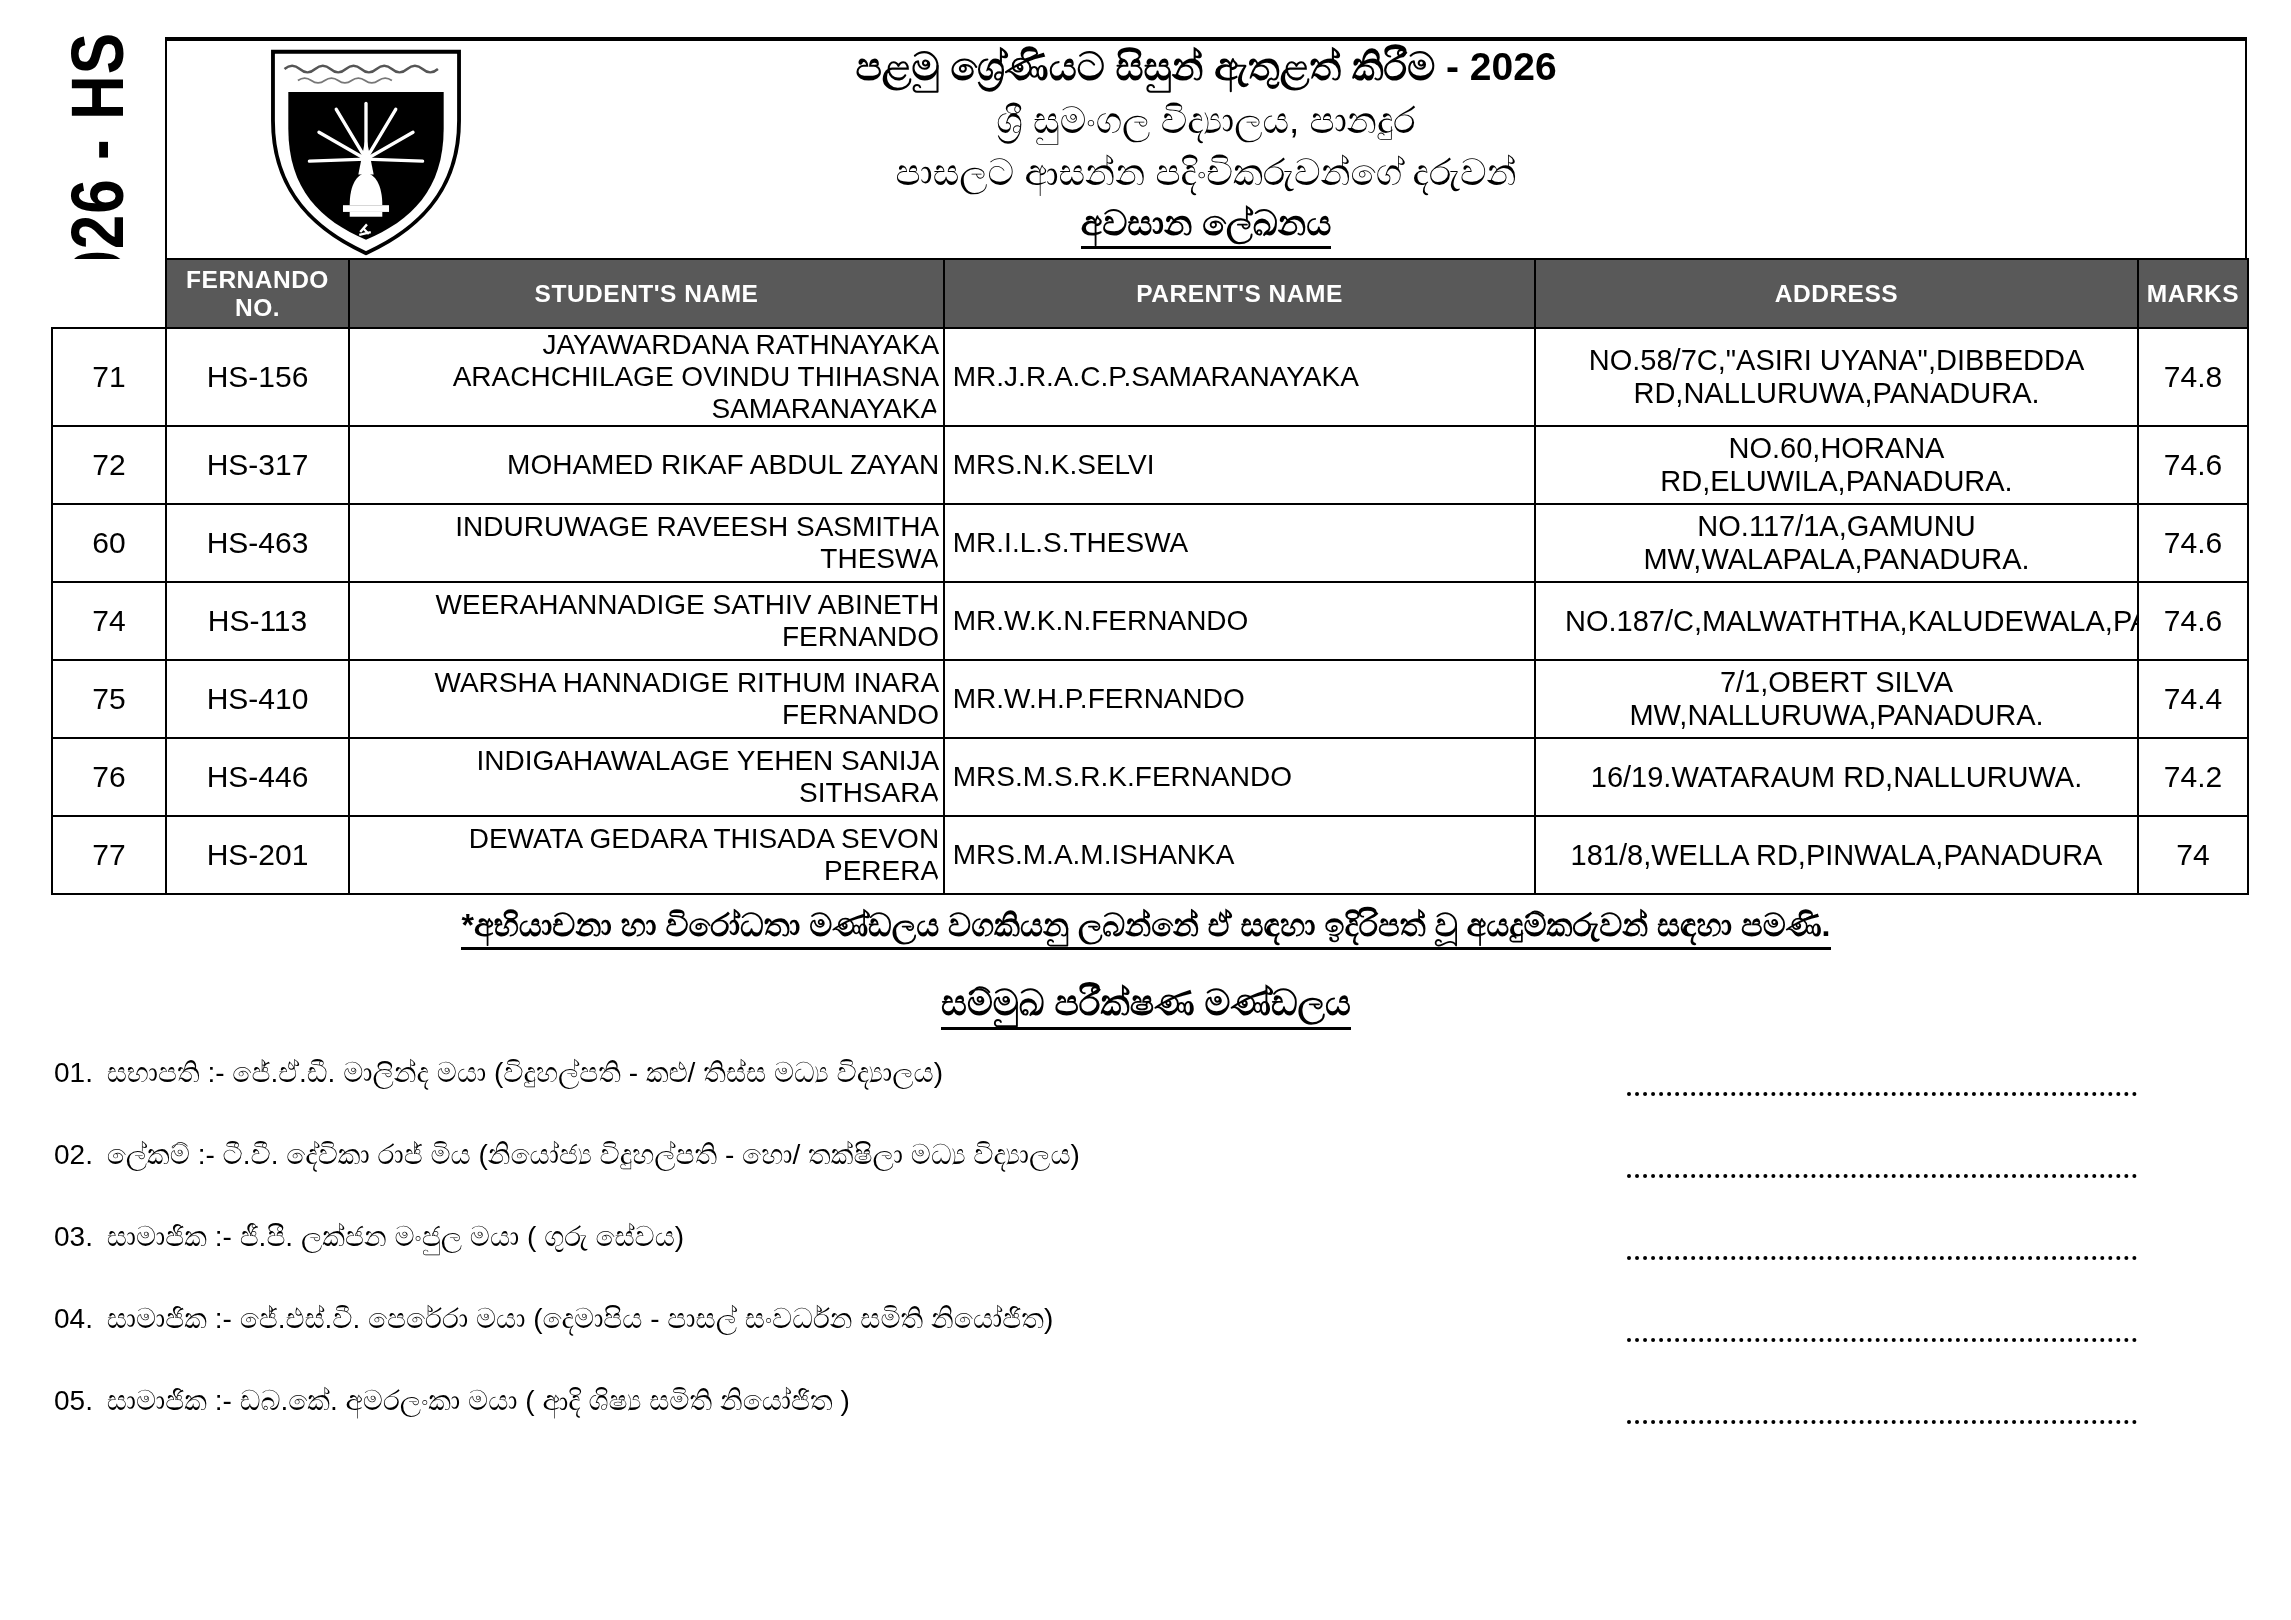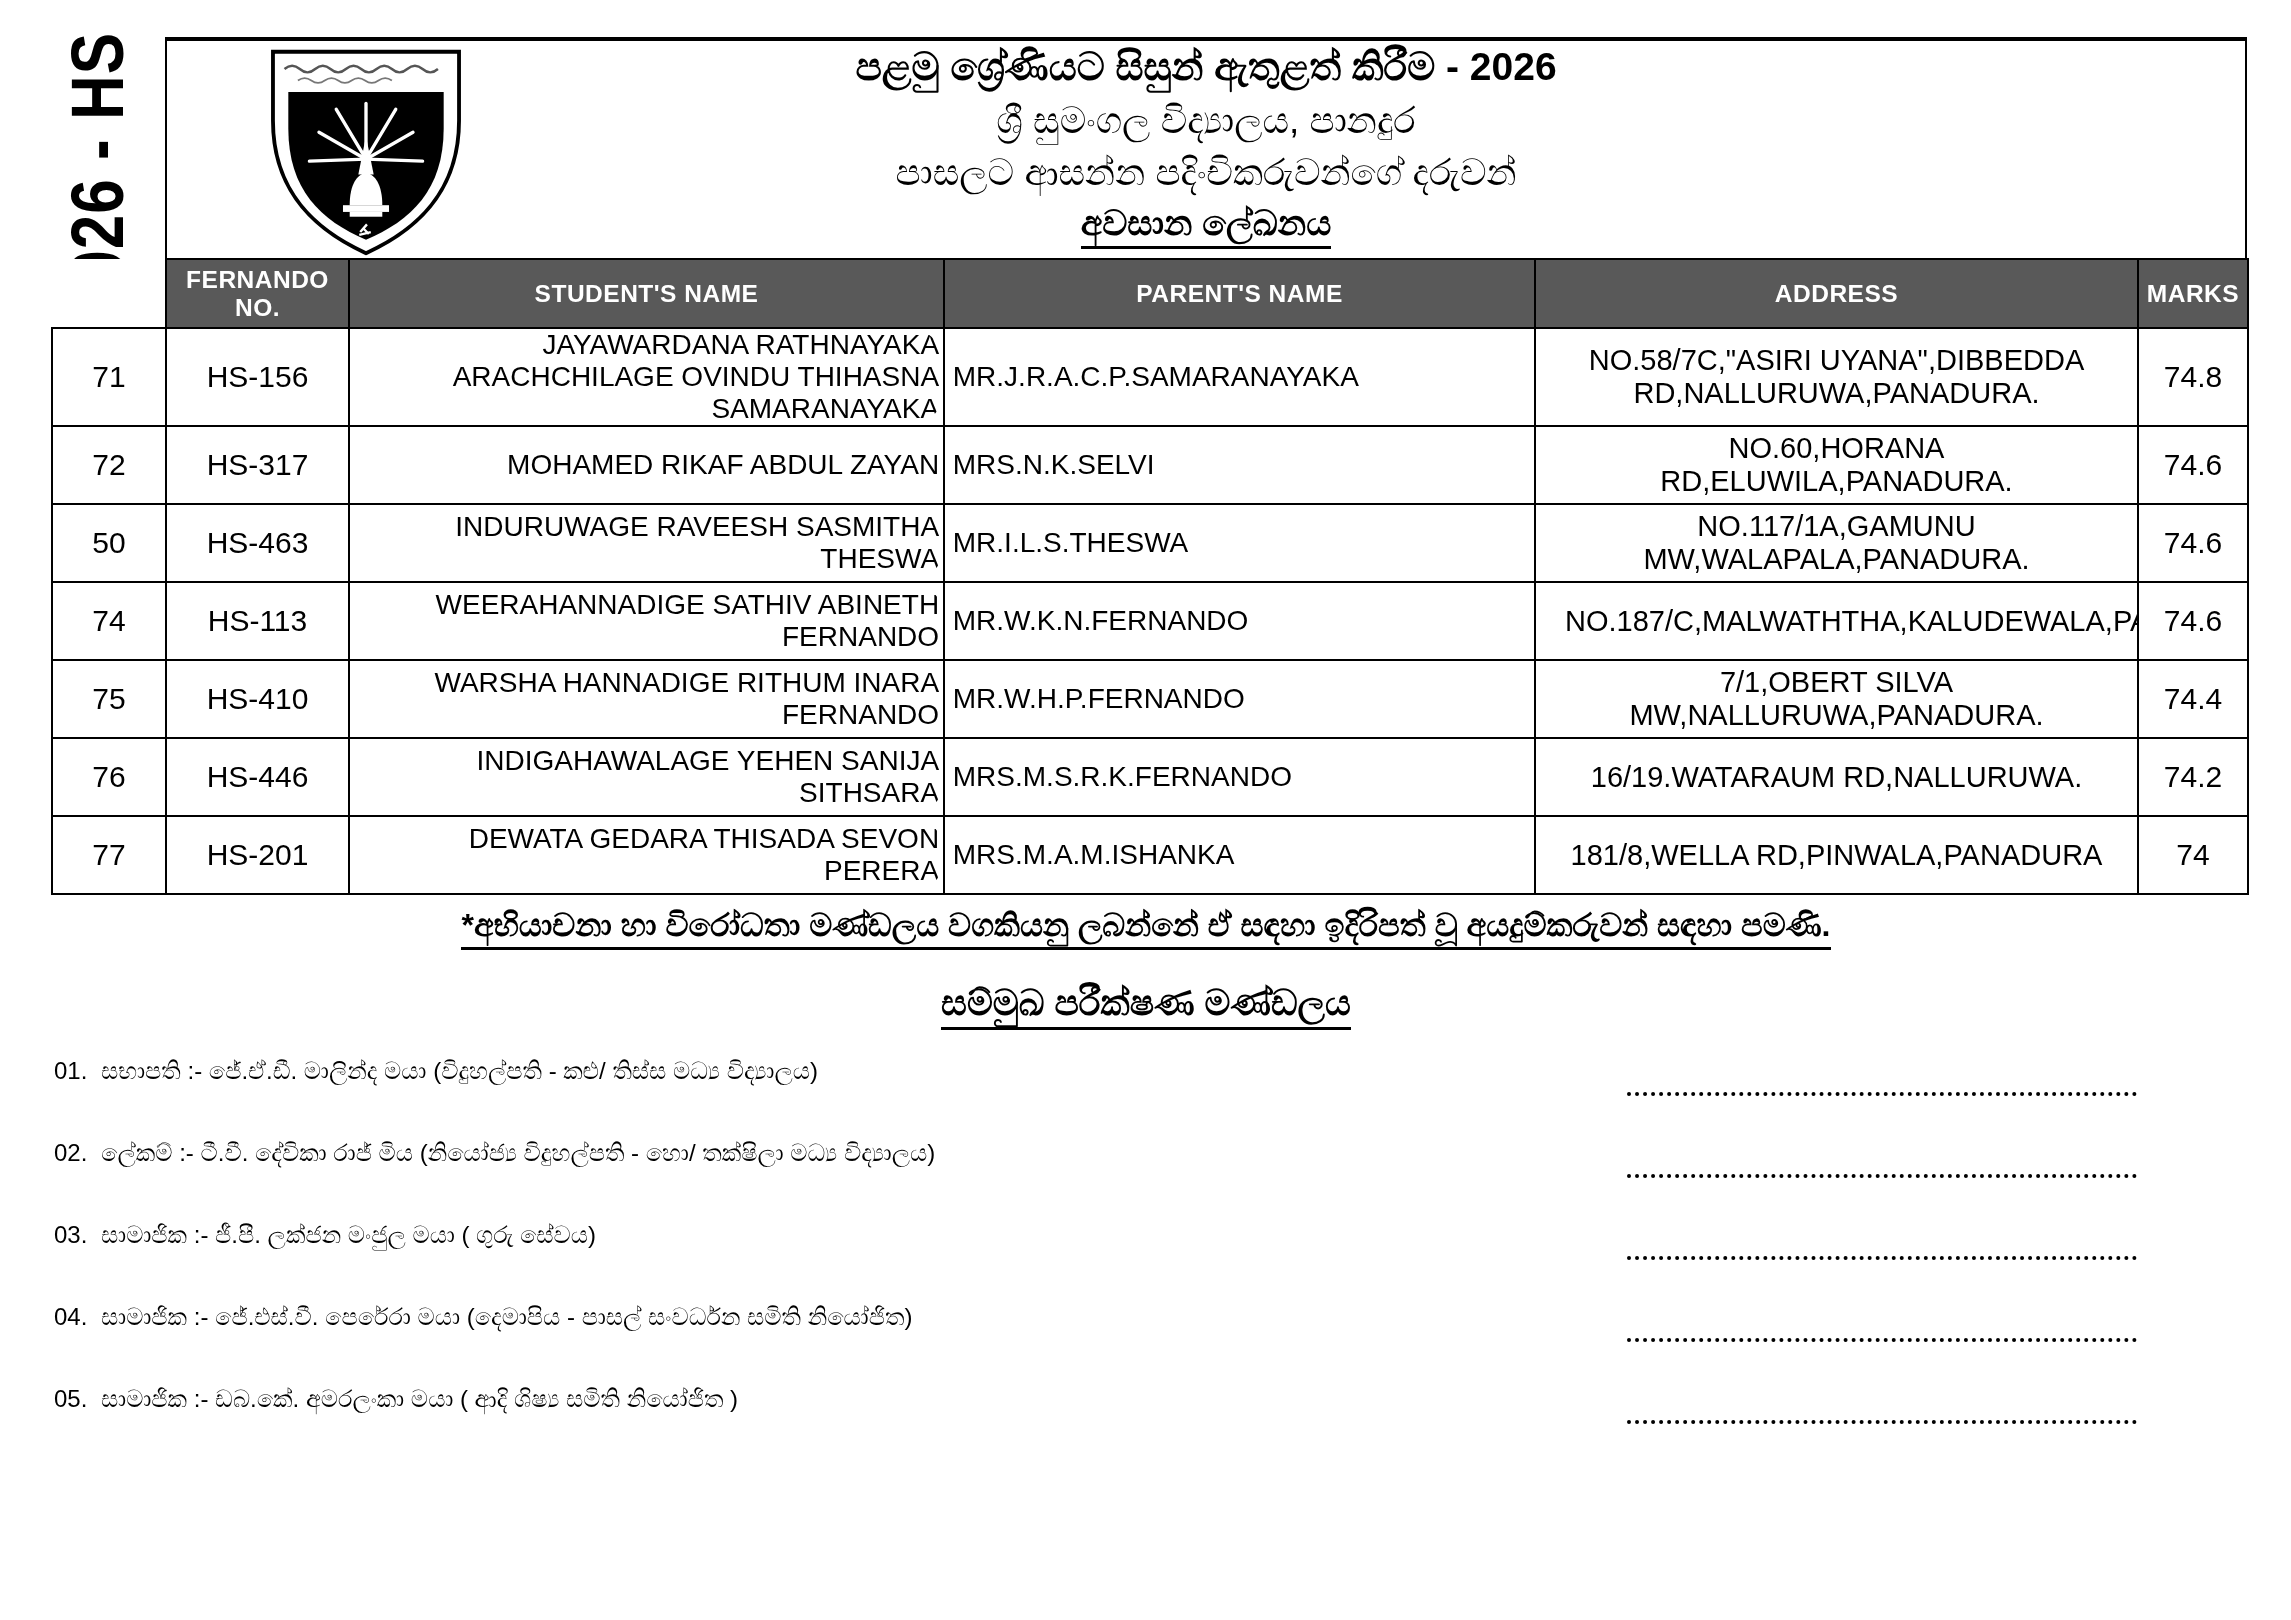--- a/index.html
+++ b/index.html
@@ -84,21 +84,21 @@
   .board-title span{display:inline-block; border-bottom:3.9px solid #000; padding-bottom:2.9px;}
   .members{
     position:absolute; left:54px; top:1057px; right:155px;
   }
   .member-row{
     height:82px;
     display:flex;
     justify-content:space-between;
     align-items:flex-start;
   }
-  .member-text{font-size:24px; white-space:nowrap;}
+  .member-text{font-size:28px; white-space:nowrap;}
   .m-no{margin-right:13.7px;}
   .sig{
     width:510px;
     height:35px;
     border-bottom:4.9px dotted #000;
     flex:0 0 auto;
   }
 </style>
 </head>
 <body>
@@ -170,21 +170,21 @@
     <tr>
       <td class="c-no">72</td>
       <td class="c-cat">HS-317</td>
       <td class="c-stu">MOHAMED RIKAF ABDUL ZAYAN</td>
       <td class="c-par">MRS.N.K.SELVI</td>
       <td class="c-add">NO.60,HORANA RD,ELUWILA,PANADURA.</td>
       <td class="c-mar">74.6</td>
     </tr>
 
     <tr>
-      <td class="c-no">50</td>
+      <td class="c-no">60</td>
       <td class="c-cat">HS-463</td>
       <td class="c-stu">INDURUWAGE RAVEESH SASMITHA THESWA</td>
       <td class="c-par">MR.I.L.S.THESWA</td>
       <td class="c-add">NO.117/1A,GAMUNU MW,WALAPALA,PANADURA.</td>
       <td class="c-mar">74.6</td>
     </tr>
 
     <tr>
       <td class="c-no">74</td>
       <td class="c-cat">HS-113</td>

